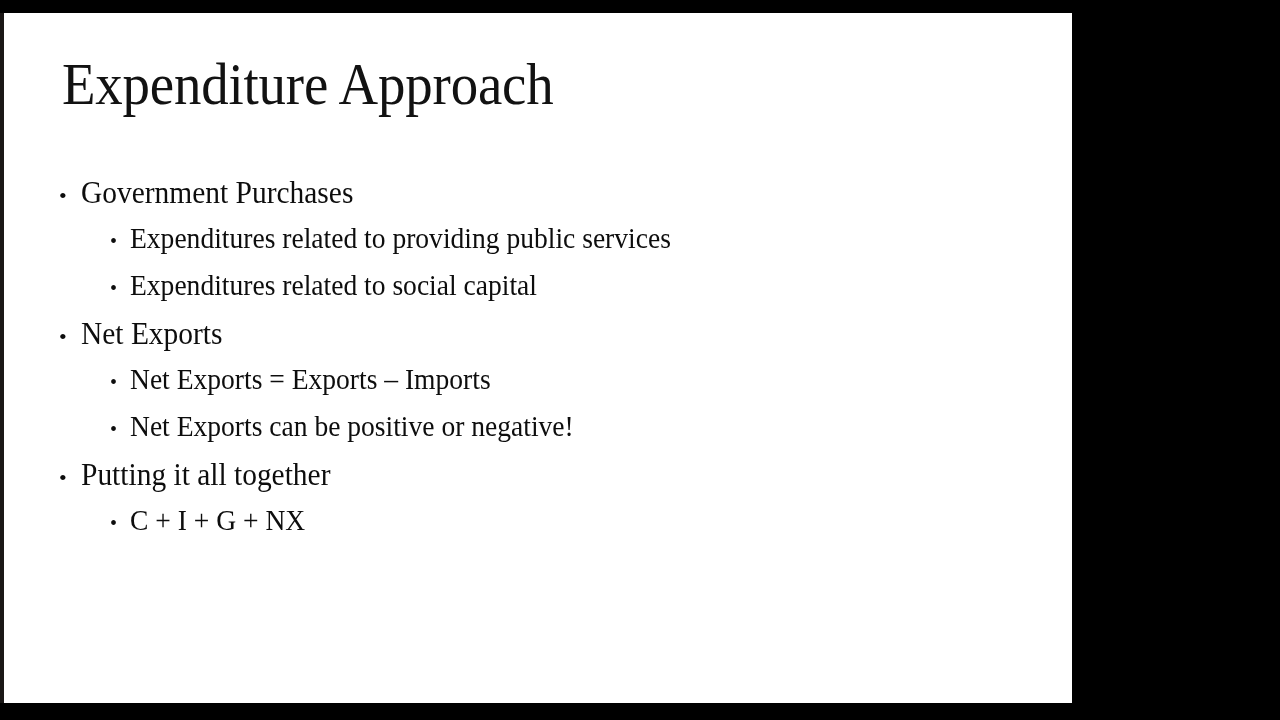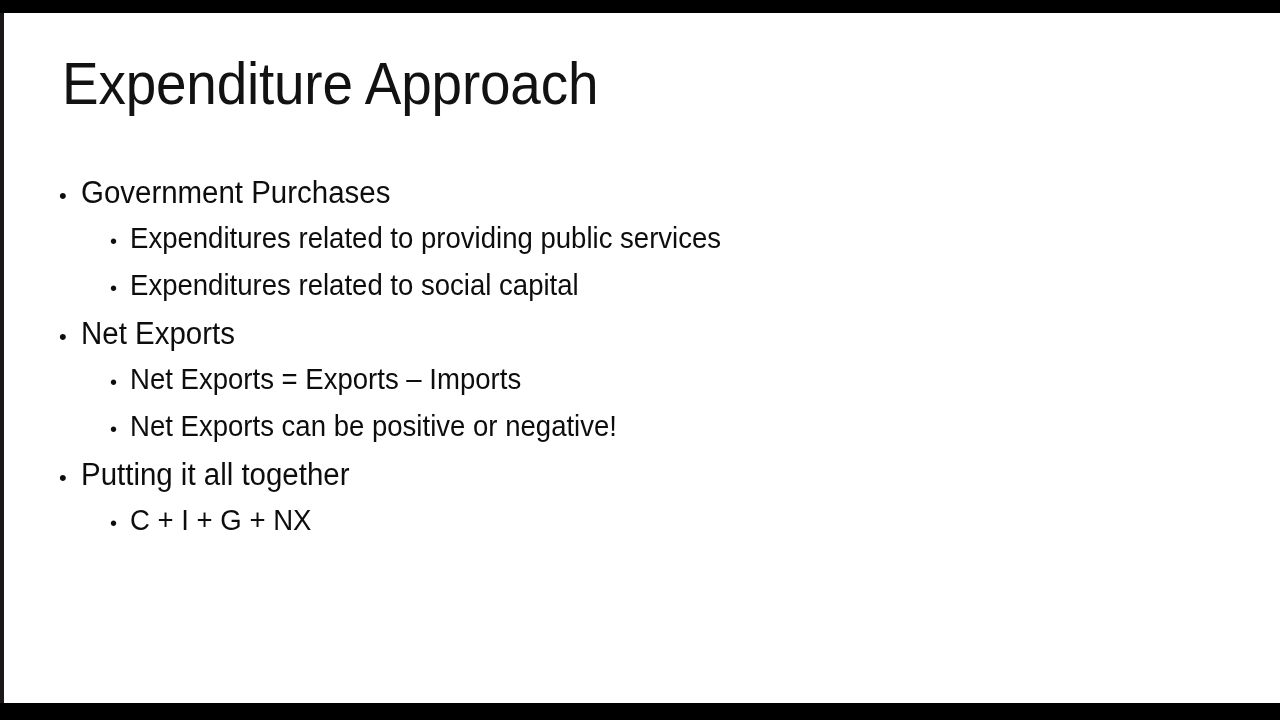--- a/index.html
+++ b/index.html
@@ -49,24 +49,25 @@
     width: 4px;
     height: 690px;
     background: #1a1716;
   }
 
   
   .slide {
     position: absolute;
     left: 4px;
     top: 13px;
-    width: 1276px;
+    width: 1068px;
     height: 690px;
     background: #ffffff;
     overflow: hidden;
+    font-family: Liberation Serif, serif;
   }
 
   .slide-title {
     position: absolute;
     left: 58px;
     top: 42px;
     font-size: 59px;
     font-weight: 300;
     line-height: 1.0;
     letter-spacing: -0.2px;

